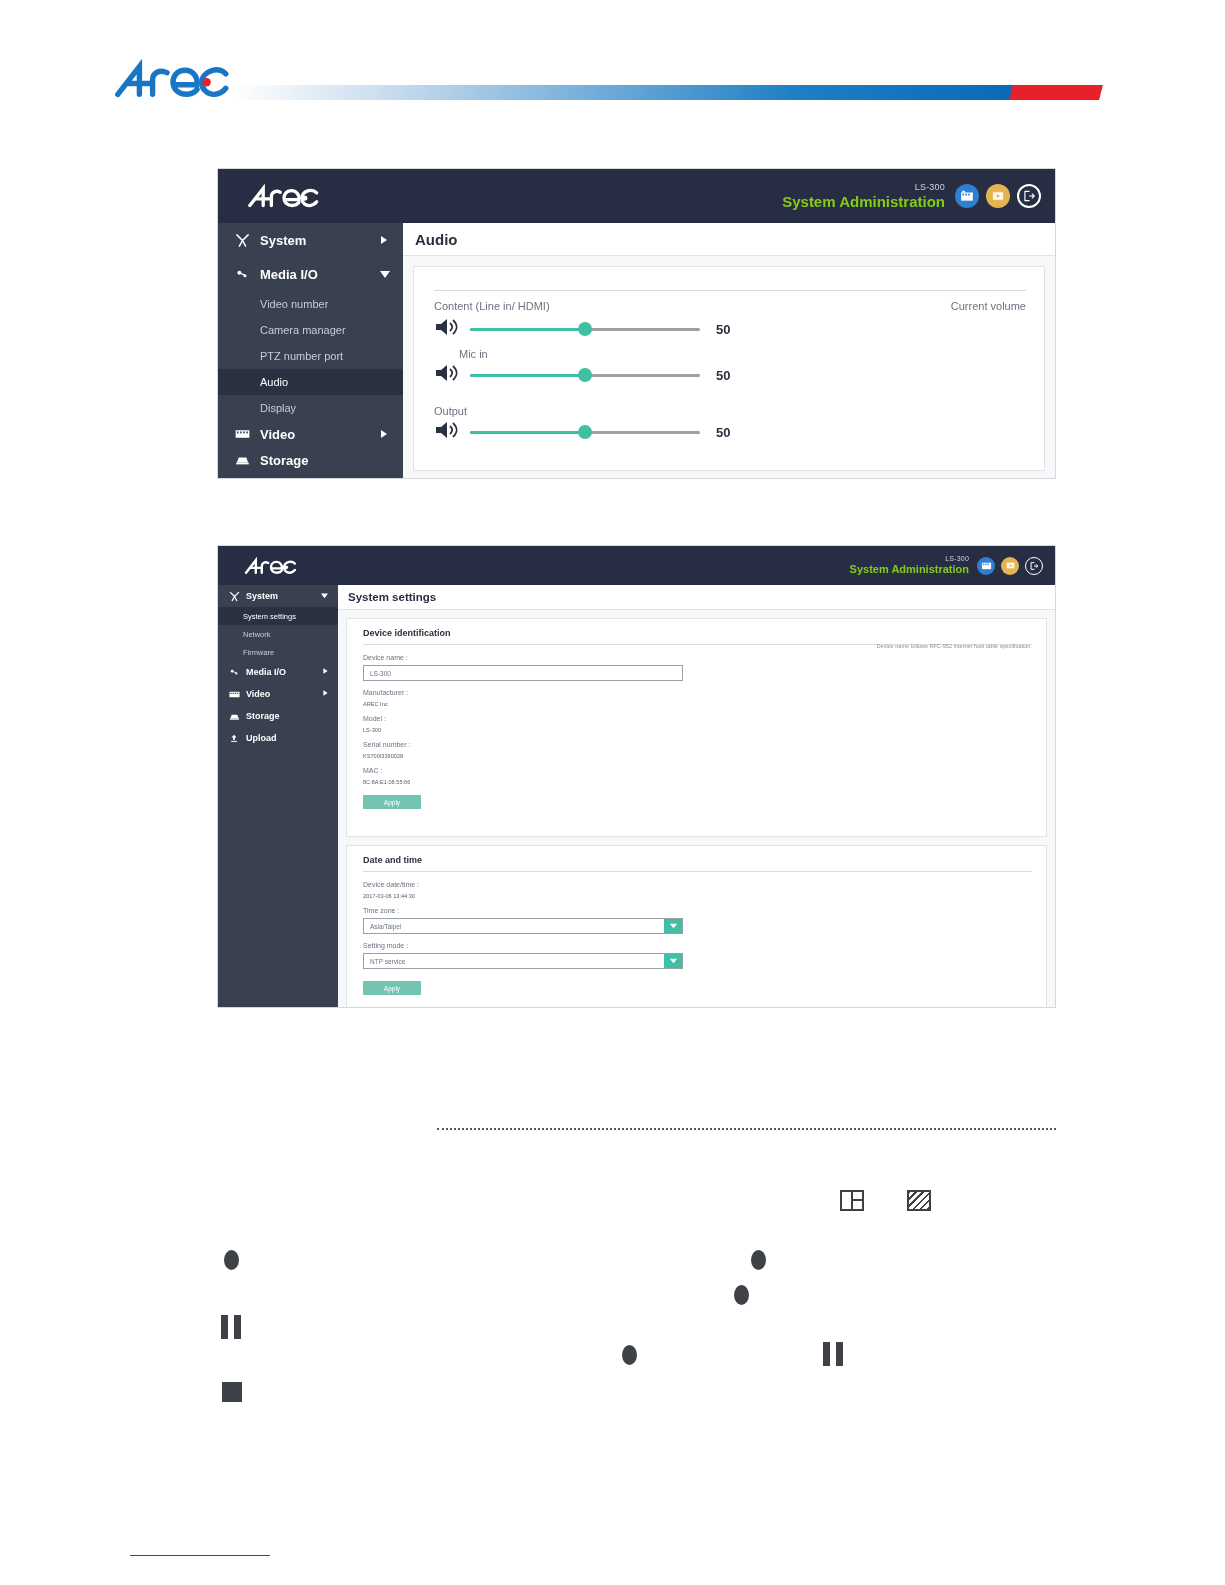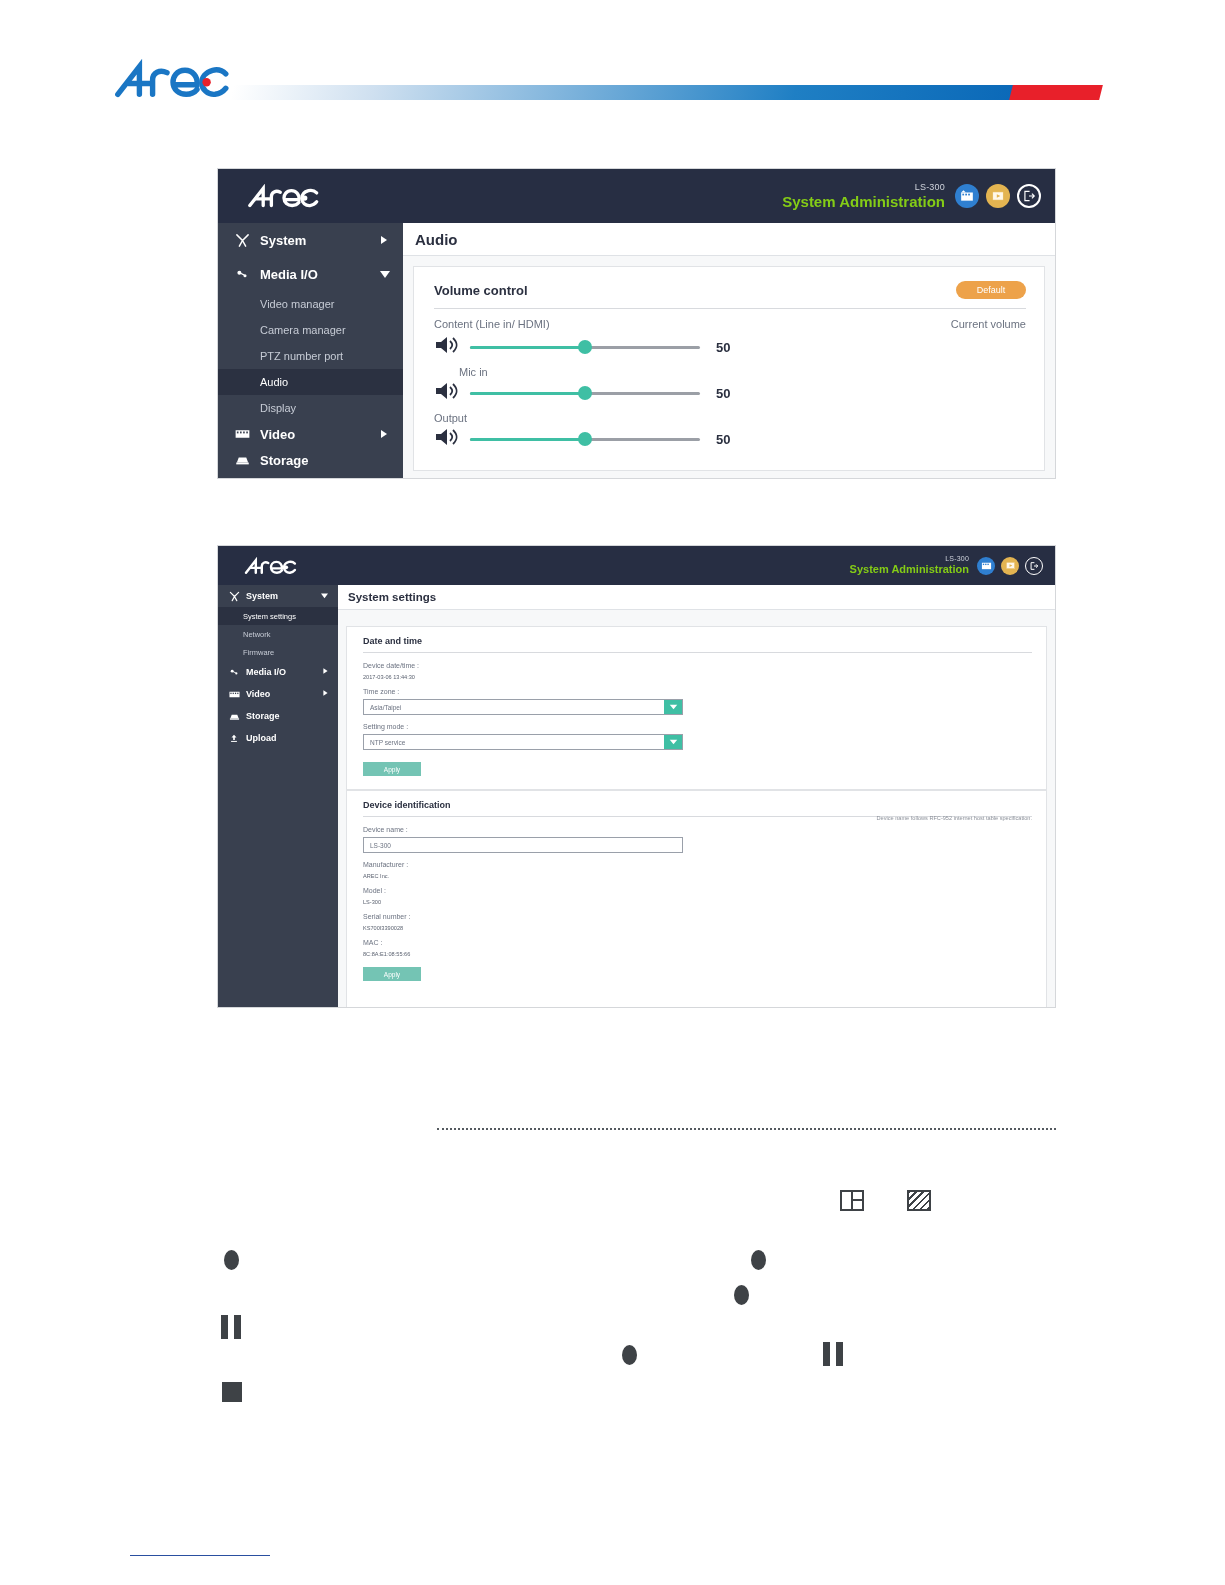--- a/index.html
+++ b/index.html
@@ -177,21 +177,21 @@
           </span>
           <span style="margin-left:8px;">Media I/O</span>
           <span class="caret" style="right:12px;">
             <svg width="12" height="10" viewBox="0 0 12 10">
                 <path d="M1 2 L11 2 L6 9 Z" fill="#fff"></path>
               </svg>
           </span>
         </div>
 
         <div class="menu-row child" style="height:26px; font-size:11px; padding-left:42px;">
-          <span>Video manager</span>
+          <span>Video number</span>
         </div>
         <div class="menu-row child" style="height:26px; font-size:11px; padding-left:42px;">
           <span>Camera manager</span>
         </div>
         <div class="menu-row child" style="height:26px; font-size:11px; padding-left:42px;">
           <span>PTZ number port</span>
         </div>
         <div class="menu-row child active" style="height:26px; font-size:11px; padding-left:42px;">
           <span>Audio</span>
         </div>
@@ -234,24 +234,20 @@
           <span style="margin-left:8px;">Upload</span>
         </div>
       </div>
 
       <div class="ui-main">
         <div class="main-head" style="height:33px; line-height:33px; padding-left:12px; font-size:15px;">Audio</div>
 
         <div class="main-scroll" style="padding:10px 10px 0 10px; height:224px;">
           <div class="card" style="padding:14px 18px 20px 20px; height:205px; position:relative;">
 
-            <div style="display:flex; align-items:center; justify-content:space-between;">
-              <div class="card-title" style="font-size:13px;">Volume control</div>
-              <div class="btn-default" style="width:70px; height:18px; font-size:9px;">Default</div>
-            </div>
 
             <div class="hr" style="height:1px; margin-top:9px;"></div>
 
             <div style="display:flex; justify-content:space-between; margin-top:9px;gap:43px;">
               <div class="fld-label" style="font-size:11px;">Content (Line in/ HDMI)</div>
               <div class="fld-label" style="font-size:11px;">Current volume</div>
             </div>
 
             <div class="vrow" style="margin-top:4px;">
               <span class="spk">
@@ -277,21 +273,21 @@
                     <path d="M19 4 C24 9 24 13 19 18" stroke="#2b3040" stroke-width="1.8" fill="none"></path>
                   </svg>
               </span>
               <div class="track" style="width:230px; margin-left:10px;">
                 <div class="fill" style="width:50%;"></div>
                 <div class="knob" style="left:50%;"></div>
               </div>
               <div class="vnum" style="margin-left:16px; font-size:13px;">50</div>
             </div>
 
-            <div class="fld-label" style="font-size:11px; margin-top:6px;">Output</div>
+            <div class="fld-label" style="font-size:11px; margin-top:17px;">Output</div>
             <div class="vrow" style="margin-top:2px;">
               <span class="spk">
                 <svg width="26" height="22" viewBox="0 0 26 22">
                     <path d="M2 8 H7 L13 3 V19 L7 14 H2 Z" fill="#2b3040"></path>
                     <path d="M16 7 C19 10 19 12 16 15" stroke="#2b3040" stroke-width="1.8" fill="none"></path>
                     <path d="M19 4 C24 9 24 13 19 18" stroke="#2b3040" stroke-width="1.8" fill="none"></path>
                   </svg>
               </span>
               <div class="track" style="width:230px; margin-left:10px;">
                 <div class="fill" style="width:50%;"></div>
@@ -434,20 +430,44 @@
           </span>
           <span style="margin-left:5px;">Upload</span>
         </div>
       </div>
 
       <div class="ui-main">
         <div class="main-head" style="height:25px; line-height:25px; padding-left:10px; font-size:11.5px;">System settings</div>
 
         <div class="main-scroll" style="padding:8px 8px 0 8px; height:399px;">
 
+          <div class="card" style="padding:9px 14px 12px 16px; height:219px; position:relative;">
+            <div class="card-title" style="font-size:9px;">Device identification</div>
+            <div class="hr" style="height:1px; margin-top:6px;"></div>
+
+            <div class="hint" style="position:absolute; right:14px; top:24px; font-size:5.6px;">Device name follows RFC-952 internet host table specification.</div>
+
+            <div class="fld-label" style="font-size:7px; margin-top:9px;">Device name :</div>
+            <div class="txt-input" style="width:320px; height:16px; margin-top:4px; padding-left:6px; font-size:6.5px;">LS-300</div>
+
+            <div class="fld-label" style="font-size:7px; margin-top:8px;">Manufacturer :</div>
+            <div class="fld-value" style="font-size:5.6px; margin-top:5px;">AREC Inc.</div>
+
+            <div class="fld-label" style="font-size:7px; margin-top:8px;">Model :</div>
+            <div class="fld-value" style="font-size:5.6px; margin-top:5px;">LS-300</div>
+
+            <div class="fld-label" style="font-size:7px; margin-top:8px;">Serial number :</div>
+            <div class="fld-value" style="font-size:5.6px; margin-top:5px;">KS700I3390028</div>
+
+            <div class="fld-label" style="font-size:7px; margin-top:8px;">MAC :</div>
+            <div class="fld-value" style="font-size:5.6px; margin-top:5px;">8C:8A:E1:08:55:66</div>
+
+            <div class="btn-apply" style="width:58px; height:14px; margin-top:10px; font-size:6.5px;">Apply</div>
+          </div>
+
           <div class="card" style="padding:9px 14px 12px 16px; height:164px; margin-top:8px; position:relative;">
             <div class="card-title" style="font-size:9px;">Date and time</div>
             <div class="hr" style="height:1px; margin-top:6px;"></div>
 
             <div class="fld-label" style="font-size:7px; margin-top:9px;">Device date/time :</div>
             <div class="fld-value" style="font-size:5.6px; margin-top:5px;">2017-03-06 13:44:30</div>
 
             <div class="fld-label" style="font-size:7px; margin-top:8px;">Time zone :</div>
             <div class="sel-input" style="width:320px; height:16px; margin-top:4px; padding-left:6px; font-size:6.5px;">
               <span>Asia/Taipei</span>
@@ -462,44 +482,20 @@
             <div class="sel-input" style="width:320px; height:16px; margin-top:4px; padding-left:6px; font-size:6.5px;">
               <span>NTP service</span>
               <span class="sel-arrow" style="width:18px;">
                 <svg width="9" height="6" viewBox="0 0 12 8">
                     <path d="M1 1 L11 1 L6 7 Z" fill="#fff"></path>
                   </svg>
               </span>
             </div>
 
             <div class="btn-apply" style="width:58px; height:14px; margin-top:12px; font-size:6.5px;">Apply</div>
-          </div>
-
-          <div class="card" style="padding:9px 14px 12px 16px; height:219px; position:relative;">
-            <div class="card-title" style="font-size:9px;">Device identification</div>
-            <div class="hr" style="height:1px; margin-top:6px;"></div>
-
-            <div class="hint" style="position:absolute; right:14px; top:24px; font-size:5.6px;">Device name follows RFC-952 internet host table specification.</div>
-
-            <div class="fld-label" style="font-size:7px; margin-top:9px;">Device name :</div>
-            <div class="txt-input" style="width:320px; height:16px; margin-top:4px; padding-left:6px; font-size:6.5px;">LS-300</div>
-
-            <div class="fld-label" style="font-size:7px; margin-top:8px;">Manufacturer :</div>
-            <div class="fld-value" style="font-size:5.6px; margin-top:5px;">AREC Inc.</div>
-
-            <div class="fld-label" style="font-size:7px; margin-top:8px;">Model :</div>
-            <div class="fld-value" style="font-size:5.6px; margin-top:5px;">LS-300</div>
-
-            <div class="fld-label" style="font-size:7px; margin-top:8px;">Serial number :</div>
-            <div class="fld-value" style="font-size:5.6px; margin-top:5px;">KS700I3390028</div>
-
-            <div class="fld-label" style="font-size:7px; margin-top:8px;">MAC :</div>
-            <div class="fld-value" style="font-size:5.6px; margin-top:5px;">8C:8A:E1:08:55:66</div>
-
-            <div class="btn-apply" style="width:58px; height:14px; margin-top:10px; font-size:6.5px;">Apply</div>
           </div>
 
         </div>
       </div>
     </div>
   </div>
 
   <div class="dotted-sep" style="left:437px; top:1128px; width:619px;"></div>
 
   <div class="box-icon" style="left:840px; top:1190px; width:24px; height:21px;">

